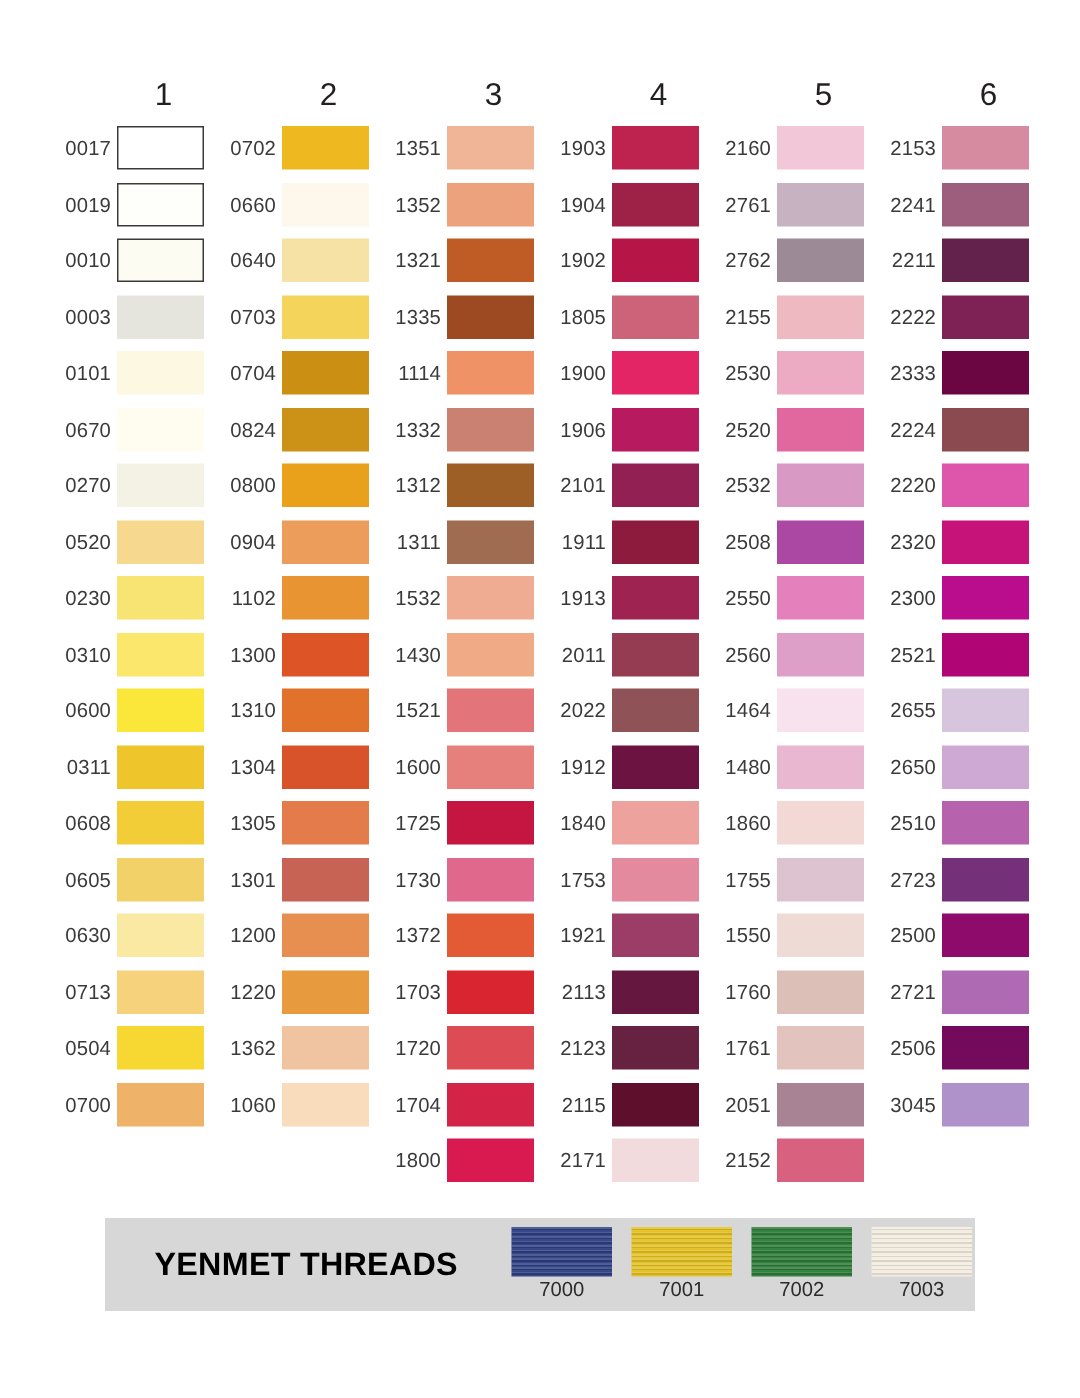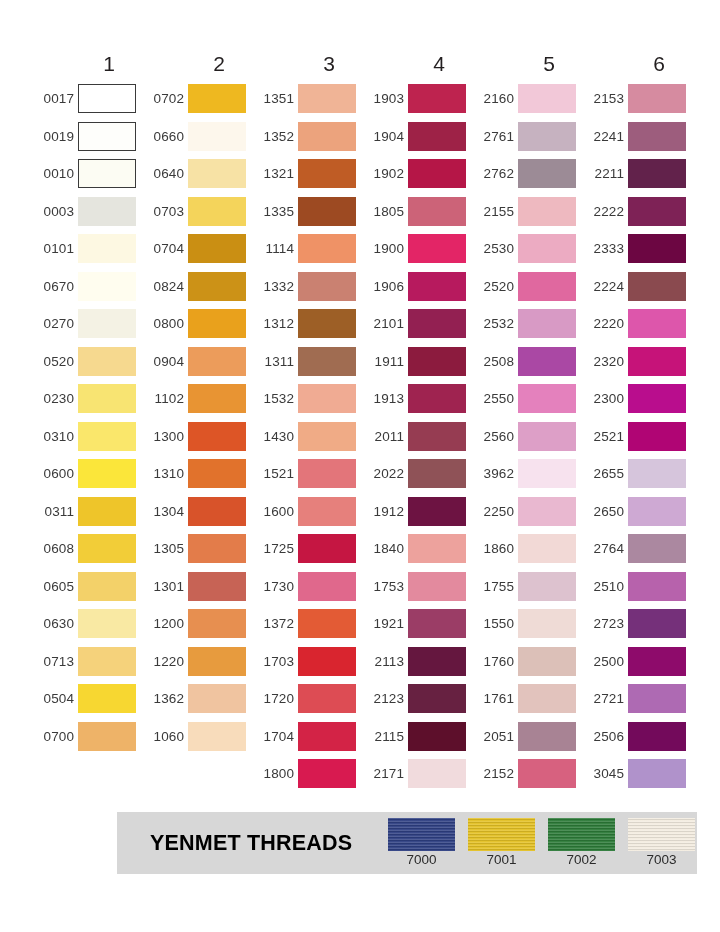--- a/index.html
+++ b/index.html
@@ -445,25 +445,25 @@
         </div>
         <div class="row">
           <div class="code">2550</div>
           <div class="swatch" style="background: rgb(228, 129, 189);"></div>
         </div>
         <div class="row">
           <div class="code">2560</div>
           <div class="swatch" style="background: rgb(221, 159, 199);"></div>
         </div>
         <div class="row">
-          <div class="code">3962</div>
+          <div class="code">1464</div>
           <div class="swatch" style="background: rgb(247, 226, 238);"></div>
         </div>
         <div class="row">
-          <div class="code">2250</div>
+          <div class="code">1480</div>
           <div class="swatch" style="background: rgb(233, 184, 208);"></div>
         </div>
         <div class="row">
           <div class="code">1860</div>
           <div class="swatch" style="background: rgb(242, 217, 214);"></div>
         </div>
         <div class="row">
           <div class="code">1755</div>
           <div class="swatch" style="background: rgb(221, 194, 207);"></div>
         </div>
@@ -532,24 +532,20 @@
         </div>
         <div class="row">
           <div class="code">2655</div>
           <div class="swatch" style="background: rgb(214, 197, 220);"></div>
         </div>
         <div class="row">
           <div class="code">2650</div>
           <div class="swatch" style="background: rgb(206, 169, 211);"></div>
         </div>
         <div class="row">
-          <div class="code">2764</div>
-          <div class="swatch" style="background: rgb(171, 136, 160);"></div>
-        </div>
-        <div class="row">
           <div class="code">2510</div>
           <div class="swatch" style="background: rgb(183, 98, 172);"></div>
         </div>
         <div class="row">
           <div class="code">2723</div>
           <div class="swatch" style="background: rgb(117, 48, 122);"></div>
         </div>
         <div class="row">
           <div class="code">2500</div>
           <div class="swatch" style="background: rgb(142, 11, 107);"></div>
@@ -562,21 +558,21 @@
           <div class="code">2506</div>
           <div class="swatch" style="background: rgb(115, 10, 91);"></div>
         </div>
         <div class="row">
           <div class="code">3045</div>
           <div class="swatch" style="background: rgb(176, 146, 203);"></div>
         </div>
       </div>
     </div>
 
-  <div id="footer" style="background: rgb(215, 215, 215); margin-left: 47px;">
+  <div id="footer" style="background: rgb(215, 215, 215);">
     <div id="brand">YENMET THREADS</div>
     <div id="metallics">
         <div class="metallic">
           <div class="metallic-swatch" style="background: rgb(46, 63, 130);"></div>
           <div class="metallic-code">7000</div>
         </div>
         <div class="metallic">
           <div class="metallic-swatch" style="background: rgb(227, 192, 36);"></div>
           <div class="metallic-code">7001</div>
         </div>

